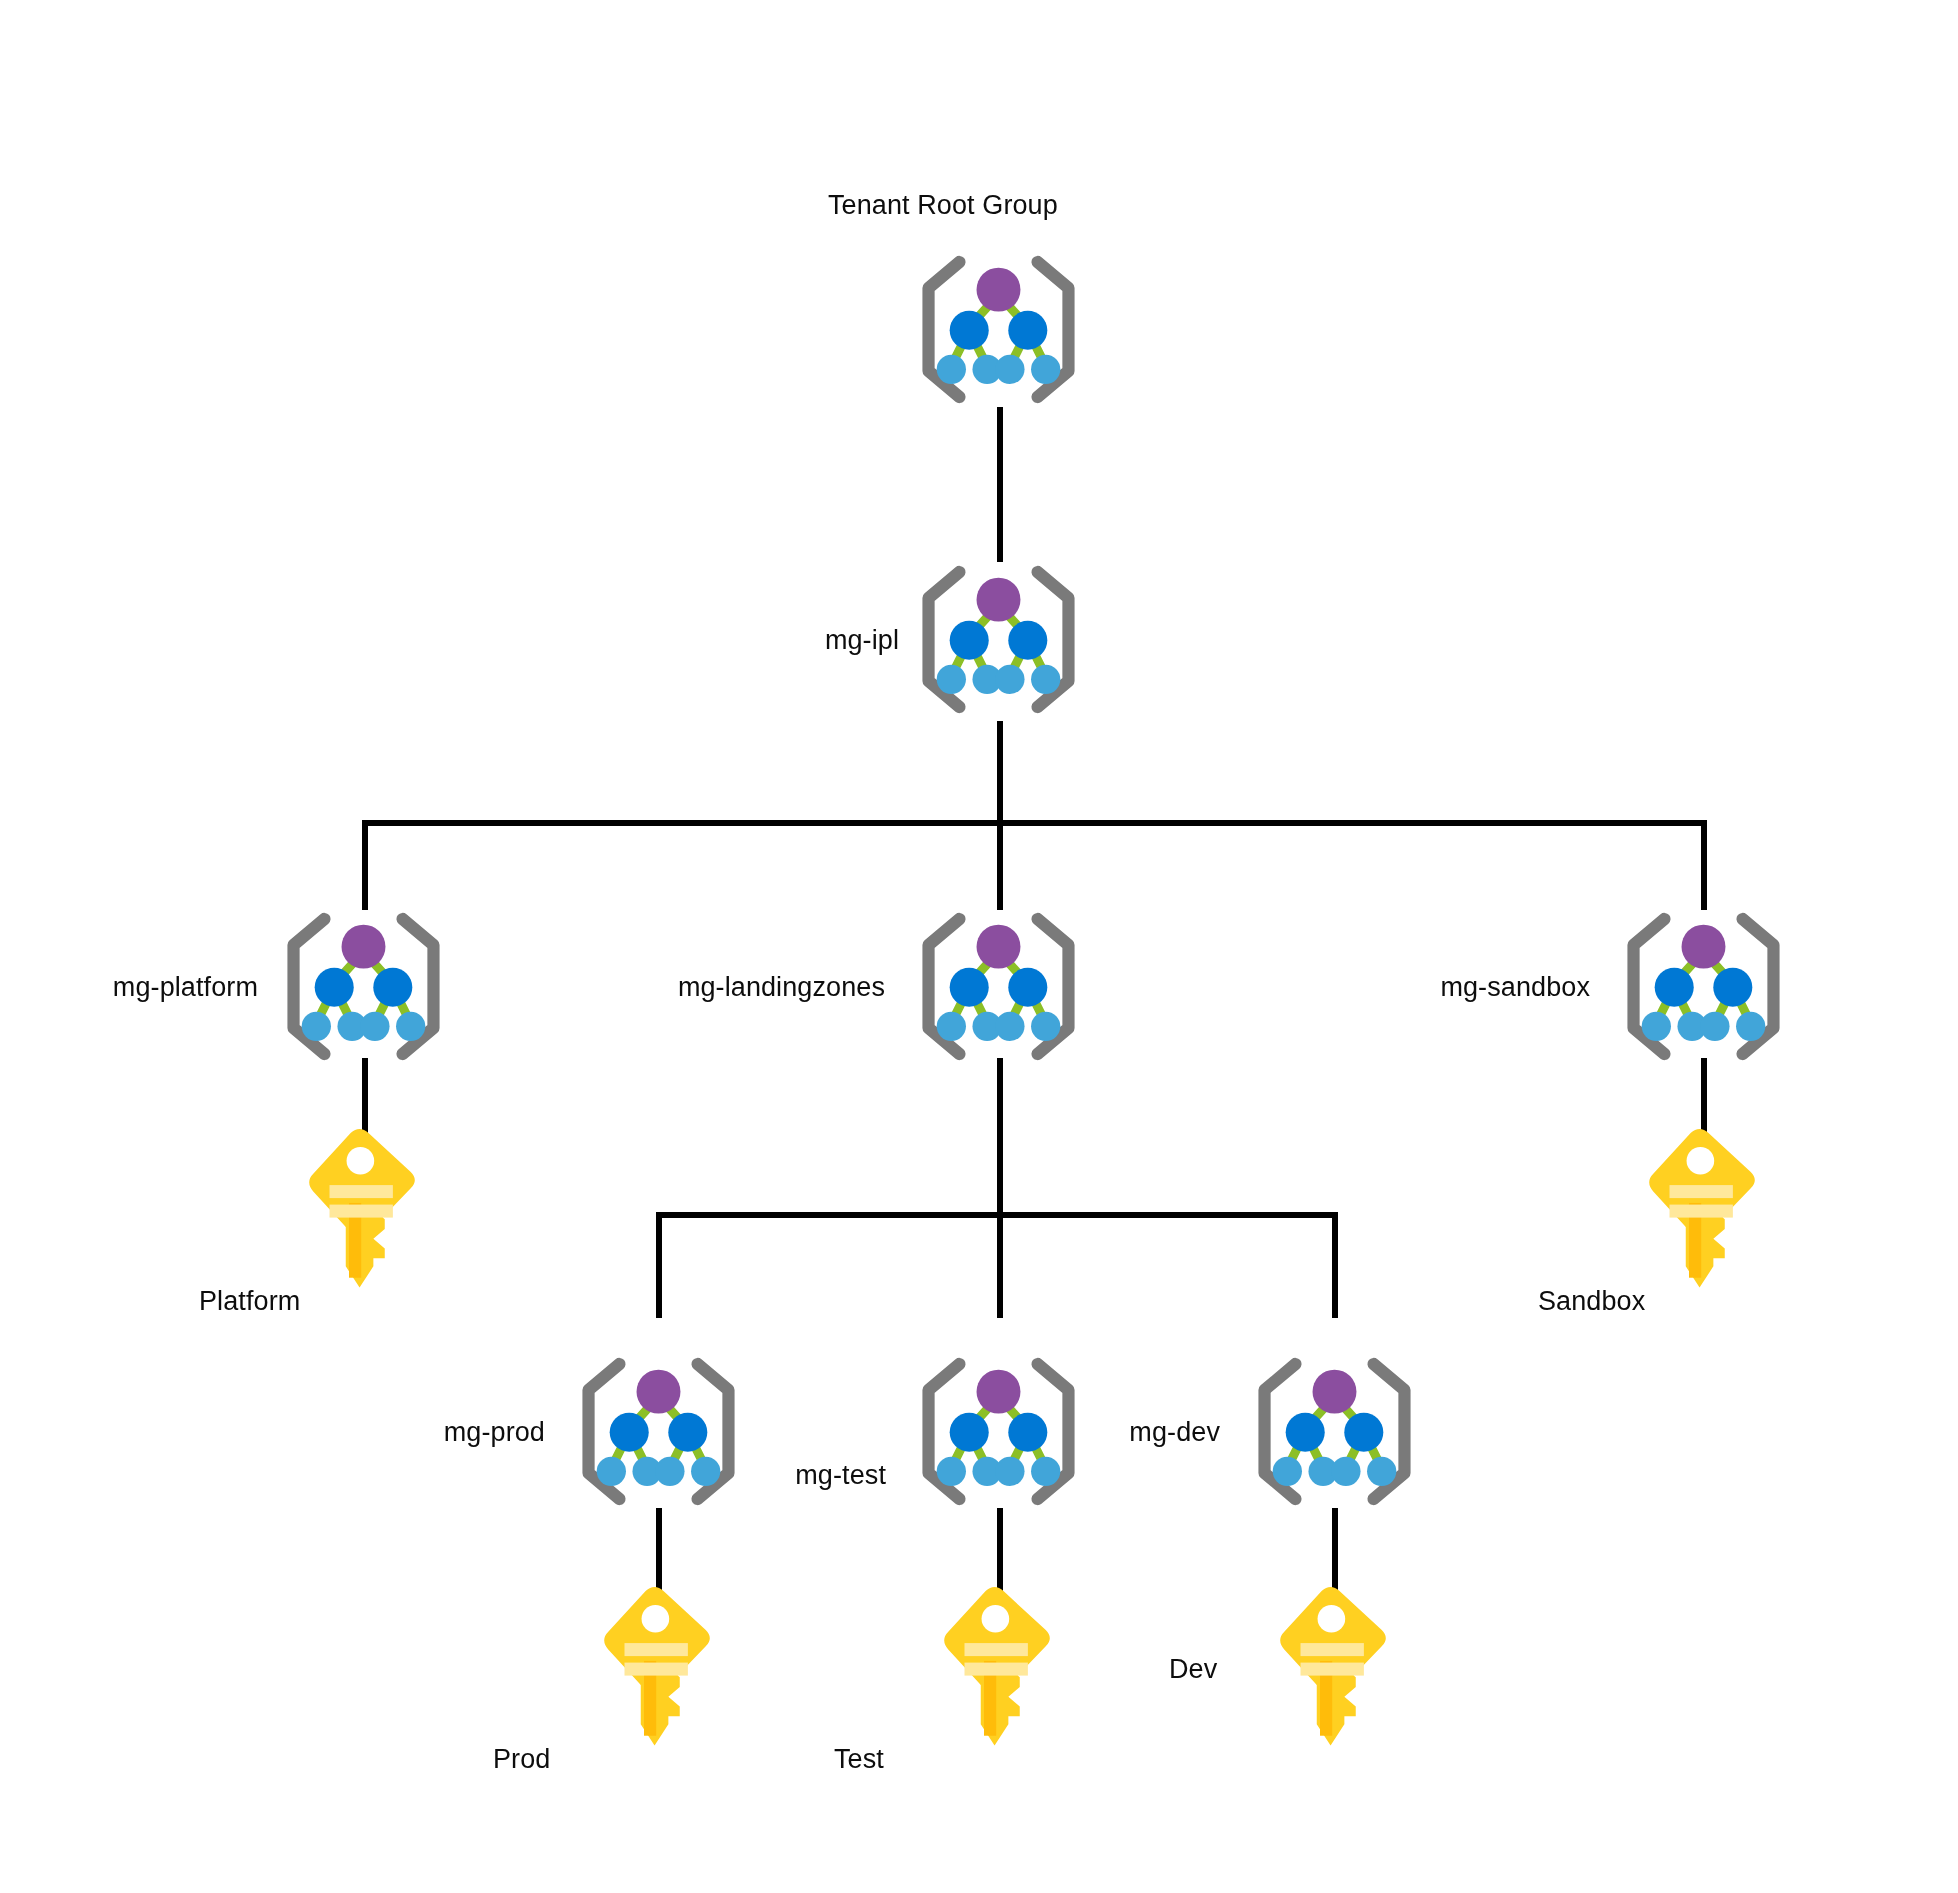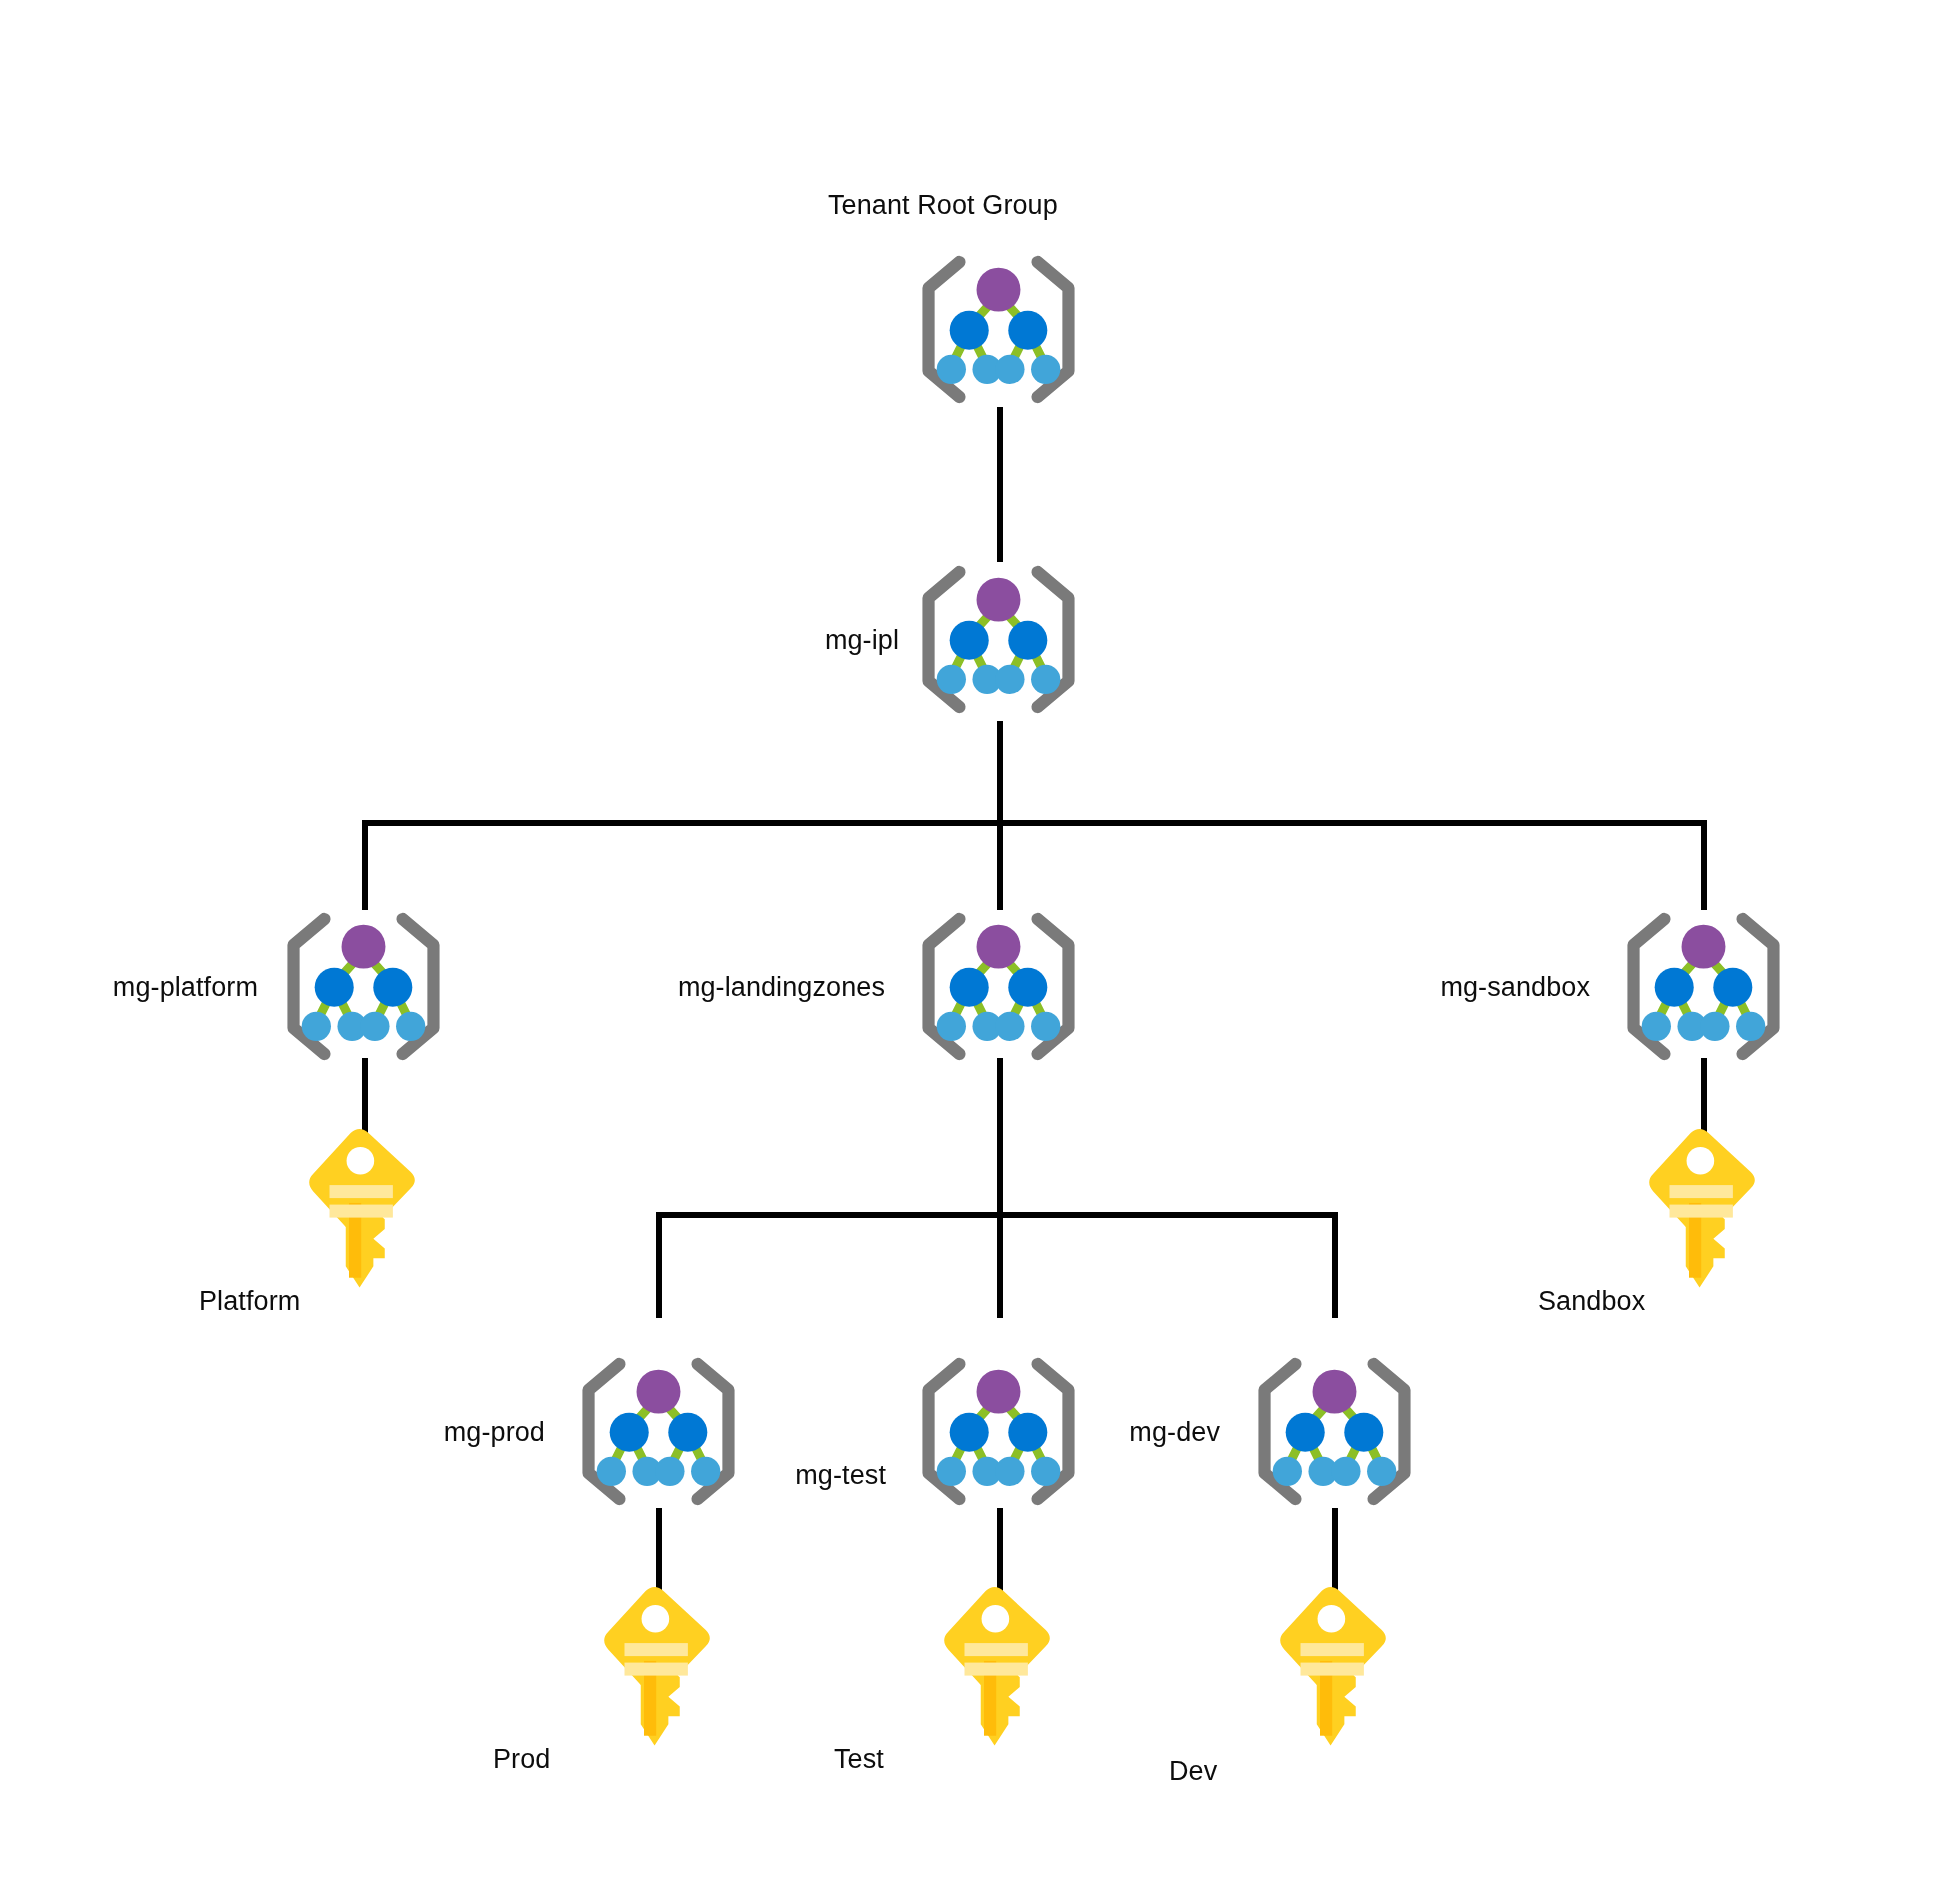--- a/index.html
+++ b/index.html
@@ -239,16 +239,16 @@
   </div>
   <div class="label label-center" style="left:834px; top:1743px; width:326px;">Test</div>
 
   <div class="node" style="left:1268px; top:1586px;">
     <div class="key-icon">
       <svg viewBox="0 0 160 205">
           <use href="#sym-key"></use>
         </svg>
     </div>
   </div>
-  <div class="label label-center" style="left:1169px; top:1755px; width:326px;">Dev</div>
+  <div class="label label-center" style="left:1169px; top:1653px; width:326px;">Dev</div>
 
 </div>
 
 
 </body></html>

